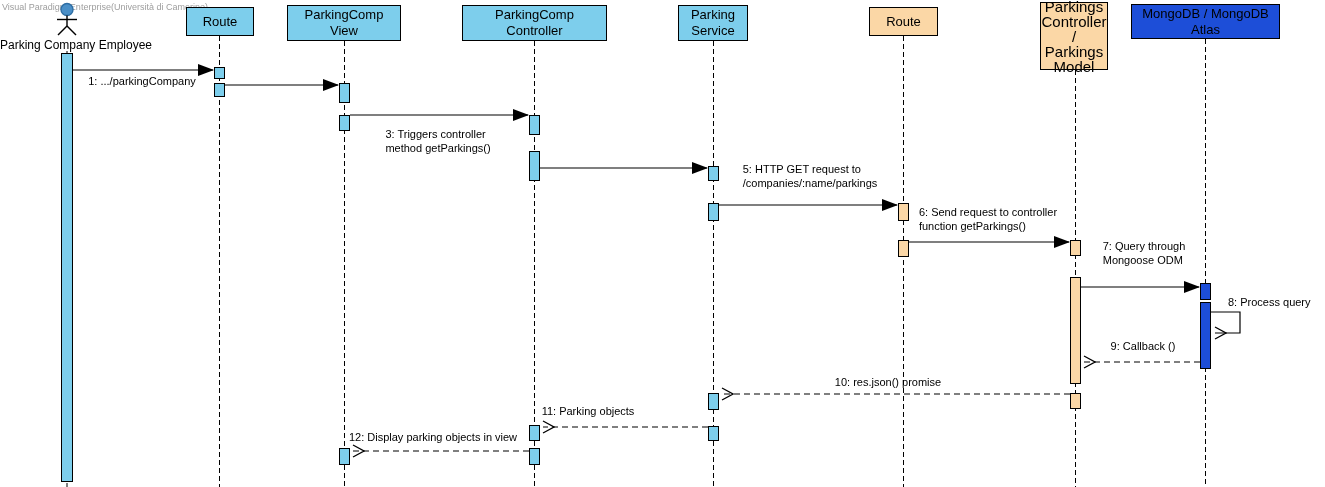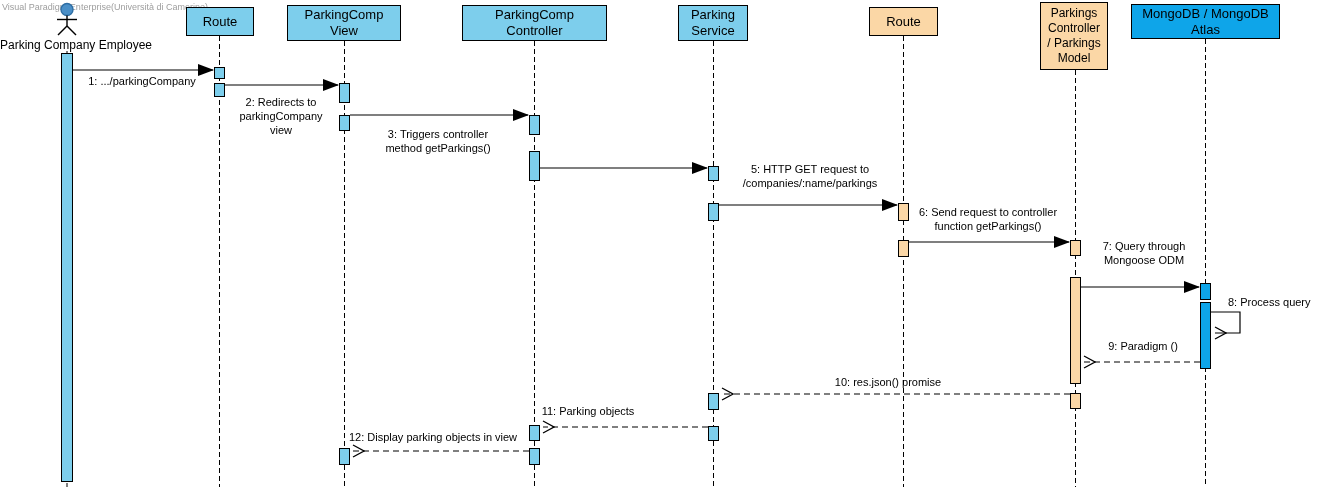--- a/index.html
+++ b/index.html
@@ -12,27 +12,27 @@
     white-space:nowrap;z-index:1;
   }
   .diagram-svg{position:absolute;left:0;top:0;z-index:2;}
   .ll-header{
     position:absolute;z-index:3;border:1px solid #000;box-sizing:border-box;
     display:flex;align-items:center;justify-content:center;text-align:center;
     font-size:13px;line-height:16px;white-space:pre-line;
   }
   .fill-blue{background:#7DCEEC;}
   .fill-orange{background:#FBD7A6;}
-  .fill-green{background:#0ea5e9;}
+  .fill-green{background:#1d4ed8;}
   .activation{
     position:absolute;z-index:3;width:11px;border:1px solid #000;box-sizing:border-box;
   }
   .activation.wide{width:12px;}
   .msg-label{
-    position:absolute;z-index:4;font-size:11px;line-height:14px;text-align:center;
+    position:absolute;z-index:4;font-size:11px;line-height:14px;text-align:left;
     transform:translateX(-50%);white-space:pre-line;
   }
   .msg-label.left-anchor{transform:none;text-align:right;}
   .actor-label{
     position:absolute;z-index:4;font-size:12px;white-space:nowrap;
     transform:translateX(-50%);
   }
 </style>
 </head>
 <body>
@@ -102,21 +102,21 @@
     <span>ParkingComp
 Controller</span>
   </div>
   <div class="ll-header fill-blue" style="left:678px;top:5px;width:70px;height:36px">
     <span>Parking
 Service</span>
   </div>
   <div class="ll-header fill-orange" style="left:869px;top:7px;width:69px;height:29px">
     <span>Route</span>
   </div>
-  <div class="ll-header fill-orange" style="left:1040px;top:2px;width:68px;height:68px;font-size:12px;line-height:15px">
+  <div class="ll-header fill-orange" style="left:1040px;top:2px;width:68px;height:68px;font-size:15px;line-height:15px">
     <span>Parkings
 Controller
 / Parkings
 Model</span>
   </div>
   <div class="ll-header fill-green" style="left:1131px;top:4px;width:149px;height:35px">
     <span>MongoDB / MongoDB
 Atlas</span>
   </div>
 
@@ -136,30 +136,27 @@
   <div class="activation fill-orange" style="left:1070px;top:393px;height:16px"></div>
   <div class="activation fill-green" style="left:1200px;top:283px;height:17px"></div>
   <div class="activation fill-green" style="left:1200px;top:302px;height:67px"></div>
   <div class="activation fill-blue" style="left:708px;top:393px;height:17px"></div>
   <div class="activation fill-blue" style="left:708px;top:426px;height:15px"></div>
   <div class="activation fill-blue" style="left:529px;top:425px;height:16px"></div>
   <div class="activation fill-blue" style="left:529px;top:448px;height:17px"></div>
   <div class="activation fill-blue" style="left:339px;top:448px;height:17px"></div>
 
   <div class="msg-label" style="left:142px;top:74px">1: .../parkingCompany</div>
-  <div class="msg-label" style="left:281px;top:95px">2: Redirects to
-parkingCompany
-view</div>
   <div class="msg-label" style="left:438px;top:127px">3: Triggers controller
 method getParkings()</div>
   <div class="msg-label" style="left:810px;top:162px">5: HTTP GET request to
 /companies/:name/parkings</div>
   <div class="msg-label" style="left:988px;top:205px">6: Send request to controller
 function getParkings()</div>
   <div class="msg-label" style="left:1144px;top:239px">7: Query through
 Mongoose ODM</div>
   <div class="msg-label left-anchor" style="left:1228px;top:295px">8: Process query</div>
-  <div class="msg-label" style="left:1143px;top:339px">9: Paradigm ()</div>
+  <div class="msg-label" style="left:1143px;top:339px">9: Callback ()</div>
   <div class="msg-label" style="left:888px;top:375px">10: res.json() promise</div>
   <div class="msg-label" style="left:588px;top:404px">11: Parking objects</div>
   <div class="msg-label" style="left:433px;top:430px">12: Display parking objects in view</div>
 
 </div>
 
 </body></html>

